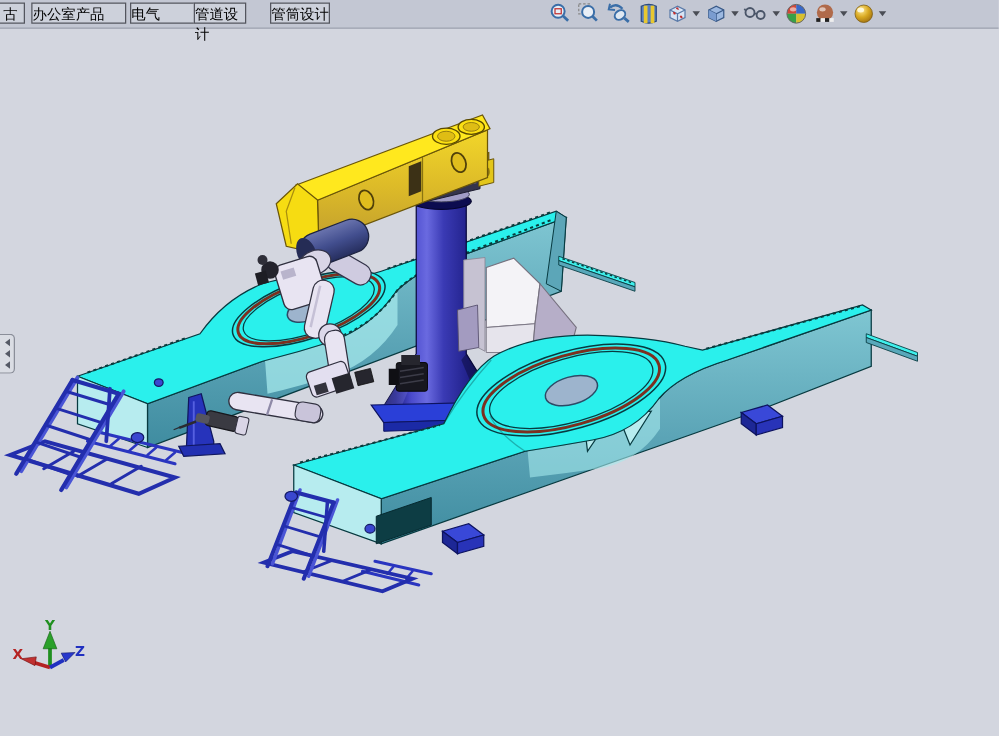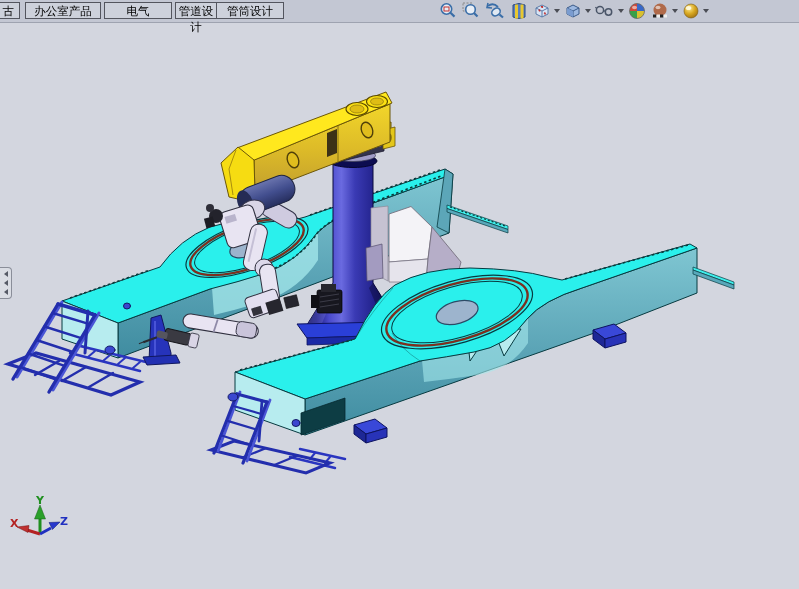--- a/index.html
+++ b/index.html
@@ -1,35 +1,35 @@
 <!DOCTYPE html>
 <html><head>
 <meta charset="utf-8">
 <style>
   html,body{margin:0;padding:0;}
   body{width:799px;height:589px;overflow:hidden;background:#d3d6df;font-family:"DejaVu Sans",sans-serif;position:relative;}
   .topbar{position:absolute;top:0;left:0;width:799px;height:22px;background:#c3c7d3;border-bottom:1px solid #9ea3b0;z-index:10;}
-  .tab{position:absolute;top:2px;height:17px;border:1px solid #53555e;background:#cdd1db;font-size:11.5px;line-height:16px;text-align:center;color:#000;box-sizing:border-box;}
+  .tab{position:absolute;top:2px;height:17px;border:1px solid #53555e;background:#cdd1db;font-size:11.5px;line-height:16px;text-align:left;color:#000;box-sizing:border-box;}
   .tab-partial{left:-30px;width:50px;text-align:right;padding-right:5px;}
   .tbar{position:absolute;left:438px;top:1px;height:20px;display:flex;align-items:center;}
   .tbtn{display:flex;align-items:center;height:20px;margin-right:3px;}
   .caret{width:0;height:0;border-left:3.5px solid transparent;border-right:3.5px solid transparent;border-top:4px solid #4a4d55;margin-left:2px;}
   .viewport{position:absolute;top:23px;left:0;width:799px;height:566px;background:#d3d6df;}
   .sidetab{position:absolute;left:0px;top:244px;width:11px;height:30px;background:#dadde4;border:1px solid #8a8e99;border-left:none;border-radius:0 4px 4px 0;display:flex;flex-direction:column;justify-content:space-evenly;align-items:center;}
   .tri-left{width:0;height:0;border-top:3px solid transparent;border-bottom:3px solid transparent;border-right:4px solid #555a66;}
 </style>
 </head>
 <body>
 
 <div class="topbar">
   <div class="tab tab-partial"><span>古</span></div>
   <div class="tab" style="left:25px;width:76px;"><span>办公室产品</span></div>
   <div class="tab" style="left:104px;width:68px;"><span>电气</span></div>
-  <div class="tab" style="left:155px;width:42px;margin-left:20px;"><span>管道设计</span></div>
-  <div class="tab" style="left:216px;width:68px;"><span>管筒设计</span></div>
+  <div class="tab" style="left:155px;width:42px;"><span>管道设计</span></div>
+  <div class="tab" style="left:216px;width:48px;"><span>管筒设计</span></div>
 
   <div class="tbar">
     <span class="tbtn">
       <svg width="20" height="20" viewBox="0 0 20 20">
         <circle cx="8.5" cy="8" r="5.2" fill="#e8eef6" stroke="#3a6ea8" stroke-width="1.6"></circle>
         <line x1="12.5" y1="11.8" x2="16.5" y2="15.6" stroke="#3a6ea8" stroke-width="2.2"></line>
         <rect x="6" y="6" width="5" height="4" fill="none" stroke="#c03030" stroke-width="1"></rect>
       </svg>
     </span>
     <span class="tbtn">

